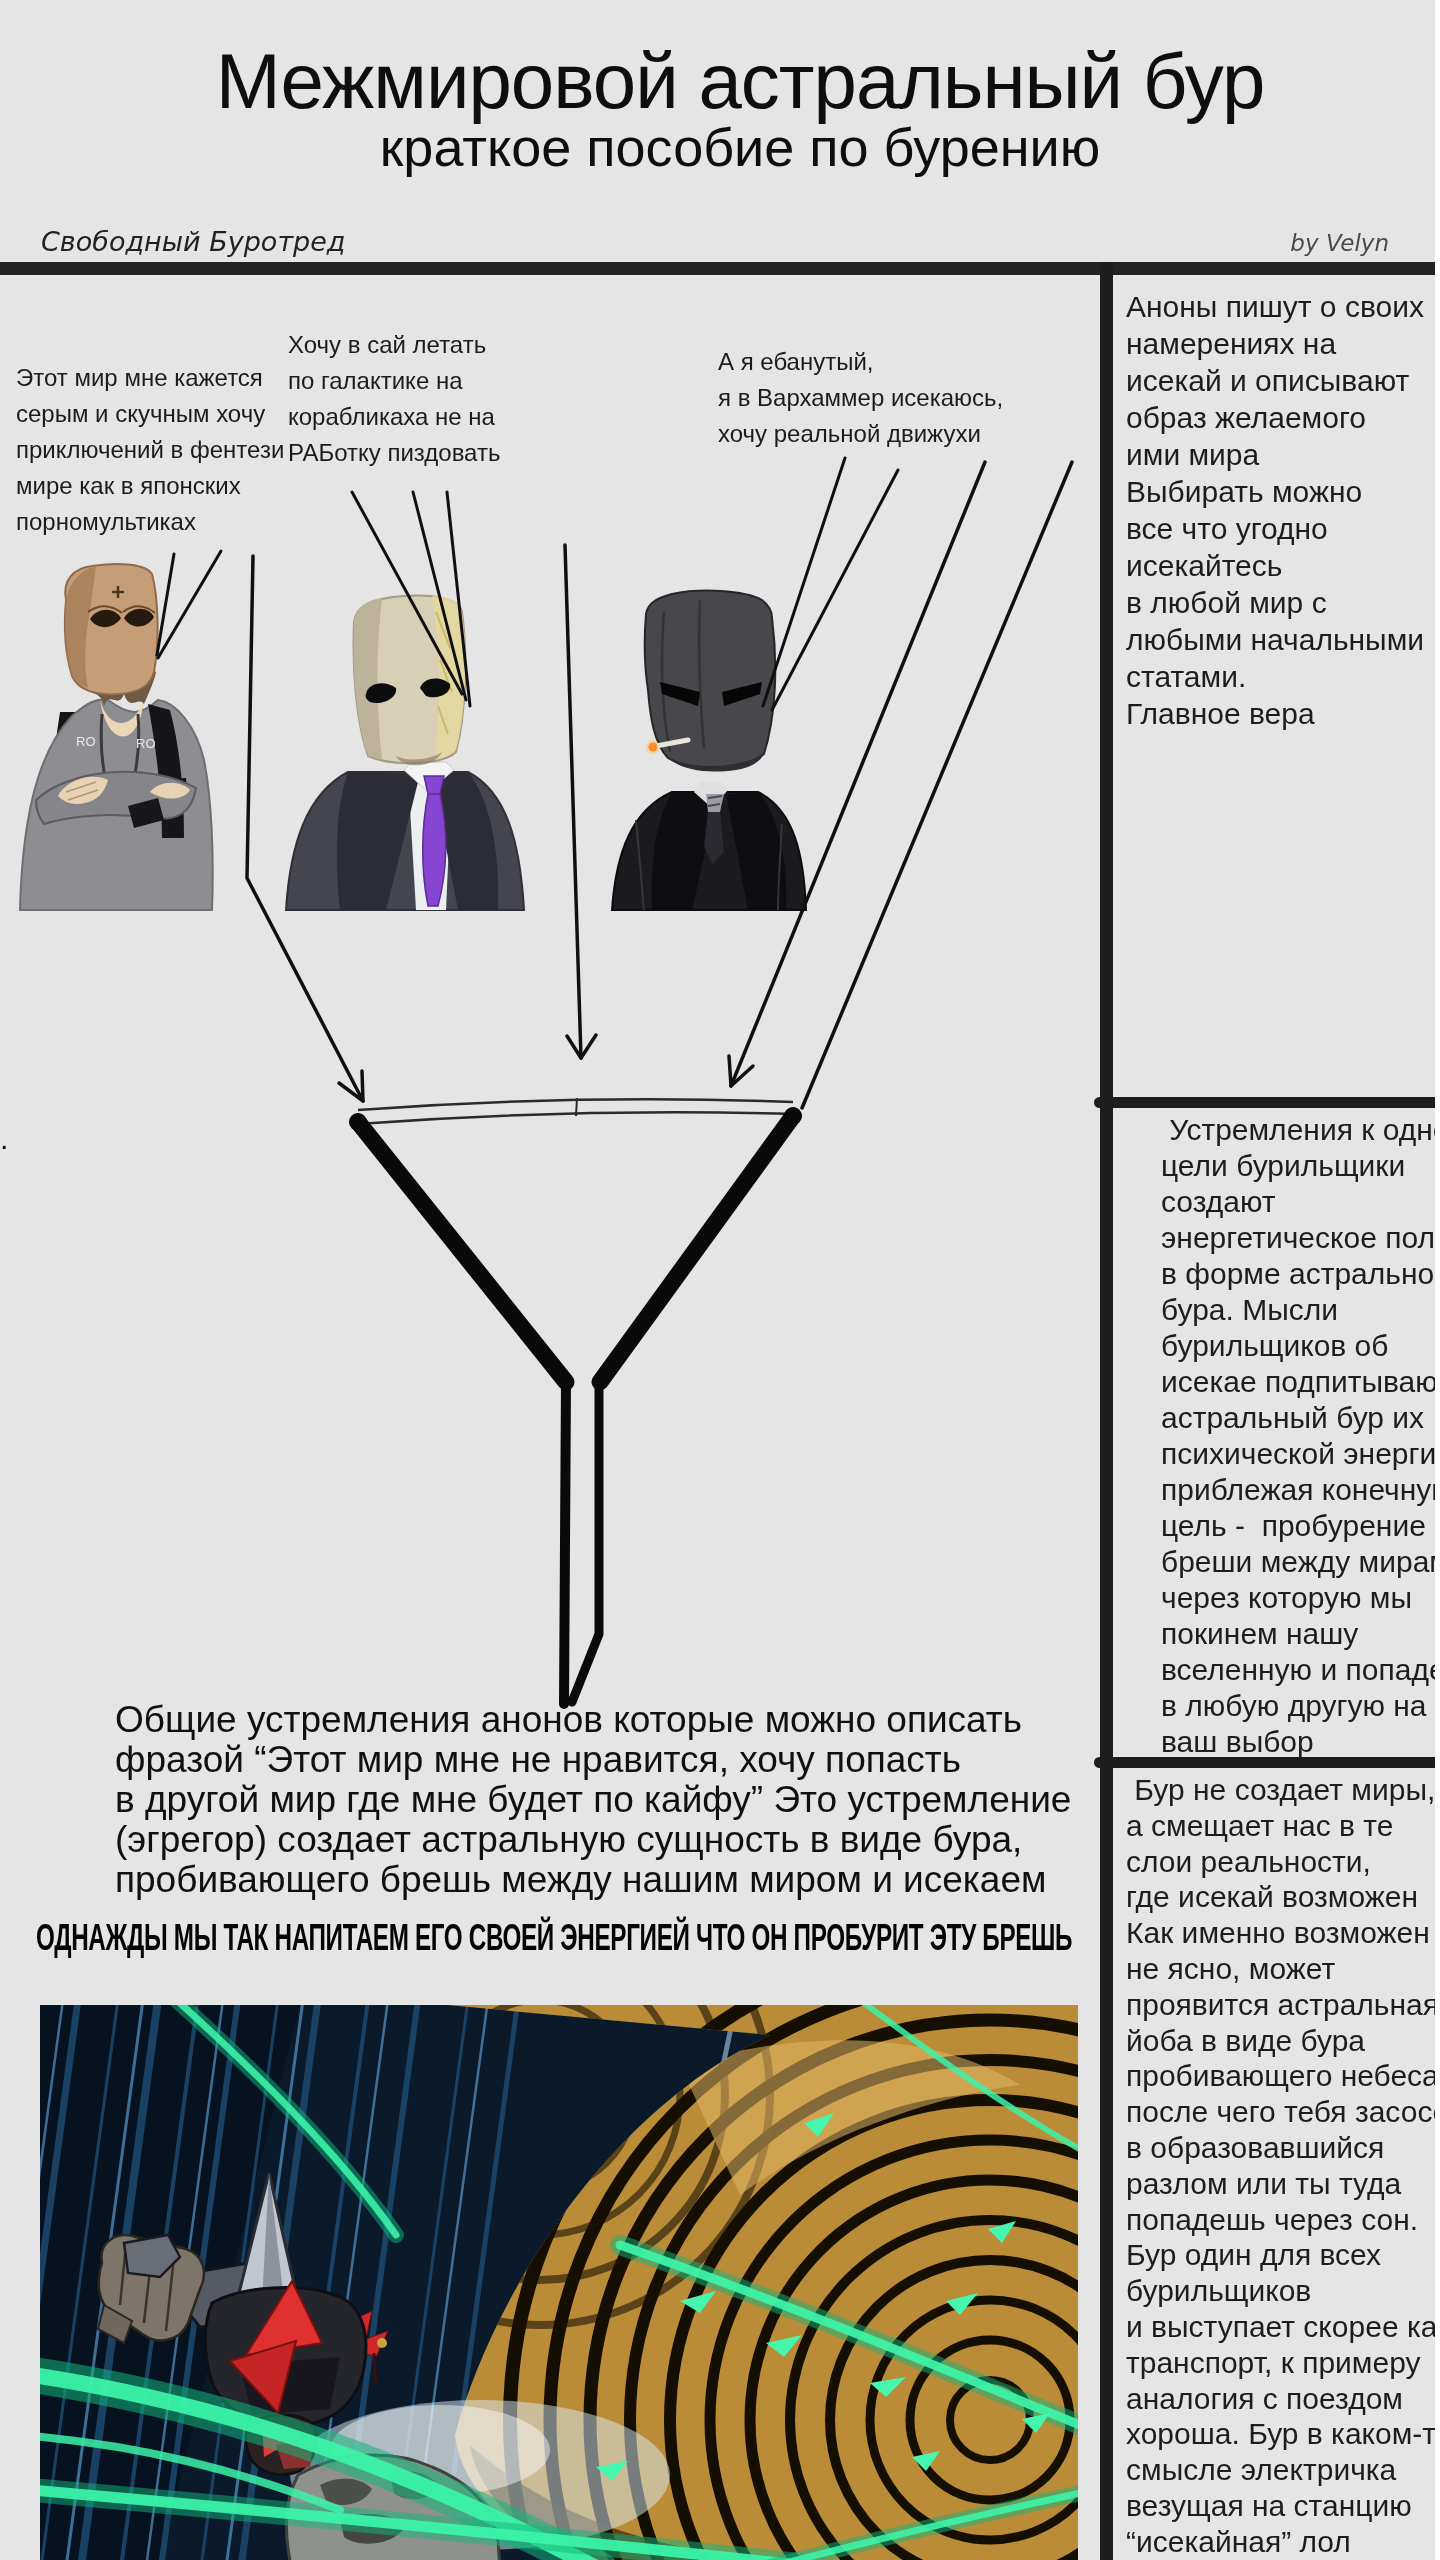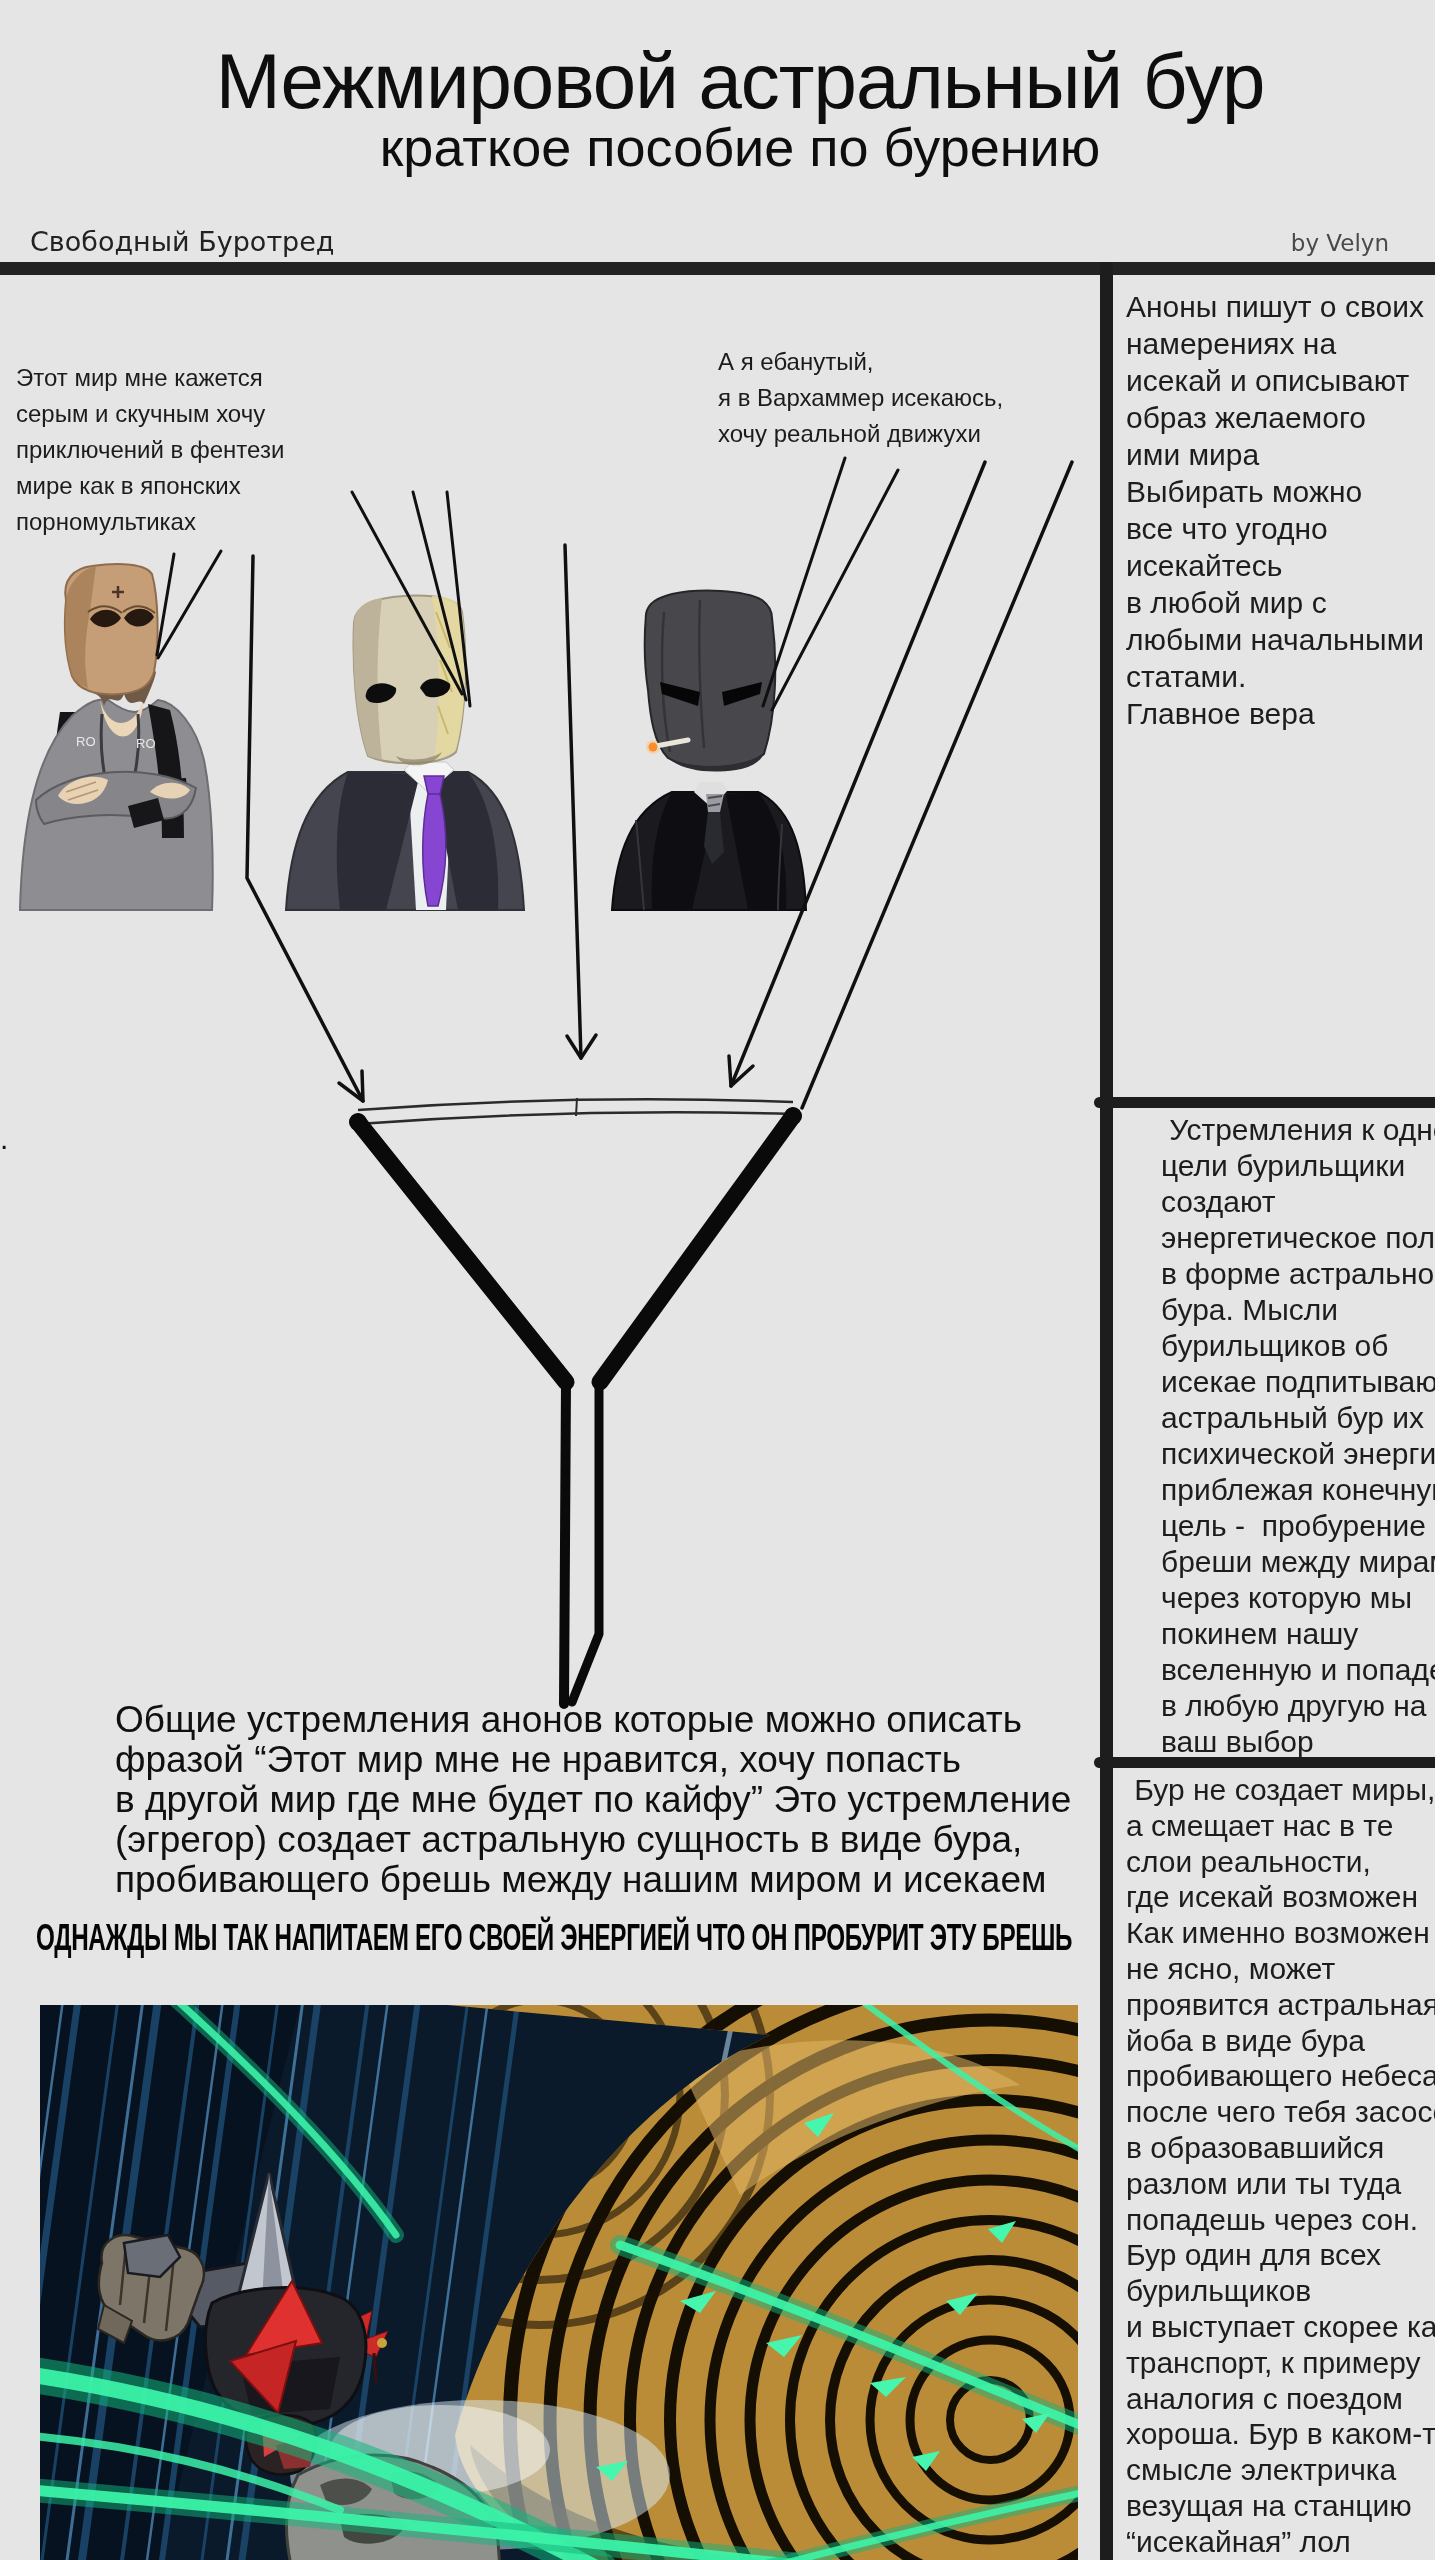--- a/index.html
+++ b/index.html
@@ -2,21 +2,21 @@
 <html><head>
 <meta charset="utf-8">
 <style>
   html,body { margin:0; padding:0; background:#ffffff; }
   .page { position:relative; width:1435px; height:2560px; background:#e5e5e5; overflow:hidden;
           font-family:"Liberation Sans", sans-serif; color:#1a1a1a; }
   .abs { position:absolute; }
   .pre { white-space:pre; }
   .title { font-size:78px; letter-spacing:-1px; color:#0e0e0e; text-align:center; }
   .subtitle { font-size:54px; color:#0e0e0e; text-align:center; }
-  .credit { font-family:"DejaVu Sans", sans-serif; color:#222; }
+  .credit { font-family:"DejaVu Sans", sans-serif; font-style:italic; color:#222;margin-left:11px; }
   .speech { font-size:24px; line-height:36px; color:#1c1c1c; }
   .side { font-size:30px; color:#1d1d1d; width:312px; }
   .b1 { line-height:37px; }
   .b2 { line-height:36px; }
   .b3 { line-height:35.8px; }
   .para { font-size:37px; line-height:40px; color:#101010; }
   .boldline { font-size:37px; font-weight:700; letter-spacing:-0.5px; color:#050505;
               transform:scaleX(0.655); transform-origin:0 50%; white-space:pre; }
   .bar { background:#222222; }
   .hdiv { background:#1d1d1d; border-radius:6px; }
@@ -37,20 +37,24 @@
   <div class="abs bar" style="left:0; top:262px; width:1440px; height:13px;"></div>
   <div class="abs bar" style="left:1100px; top:262px; width:13px; height:2298px; background:#1d1d1d;"></div>
   <div class="abs hdiv" style="left:1094px; top:1097px; width:346px; height:11px;"></div>
   <div class="abs hdiv" style="left:1094px; top:1757px; width:346px; height:11px;"></div>
 
   <div class="abs speech pre" style="left:16px; top:360px;">Этот мир мне кажется
 серым и скучным хочу
 приключений в фентези
 мире как в японских
 порномультиках</div>
+  <div class="abs speech pre" style="left:288px; top:327px;">Хочу в сай летать
+по галактике на
+корабликаха не на
+РАБотку пиздовать</div>
   <div class="abs speech pre" style="left:718px; top:344px;">А я ебанутый,
 я в Вархаммер исекаюсь,
 хочу реальной движухи</div>
 
   <div class="abs stray" style="left:0px; top:1122px;">.</div>
 
   <div class="abs side b1 pre" style="left:1126px; top:288px;">Аноны пишут о своих
 намерениях на
 исекай и описывают
 образ желаемого

